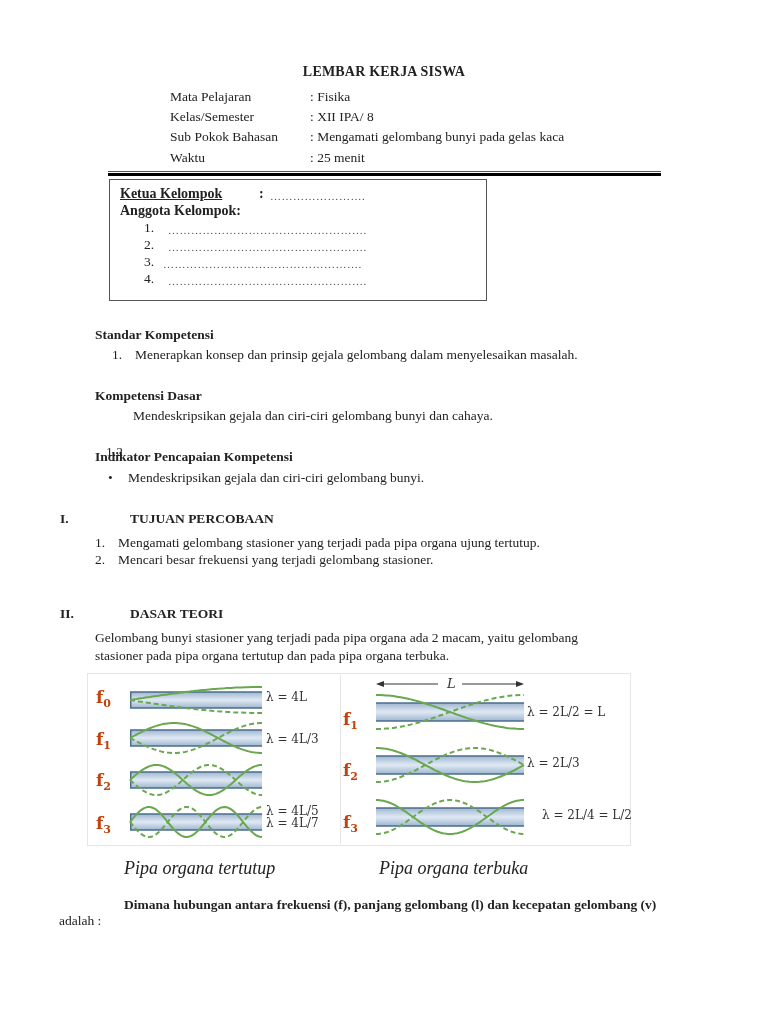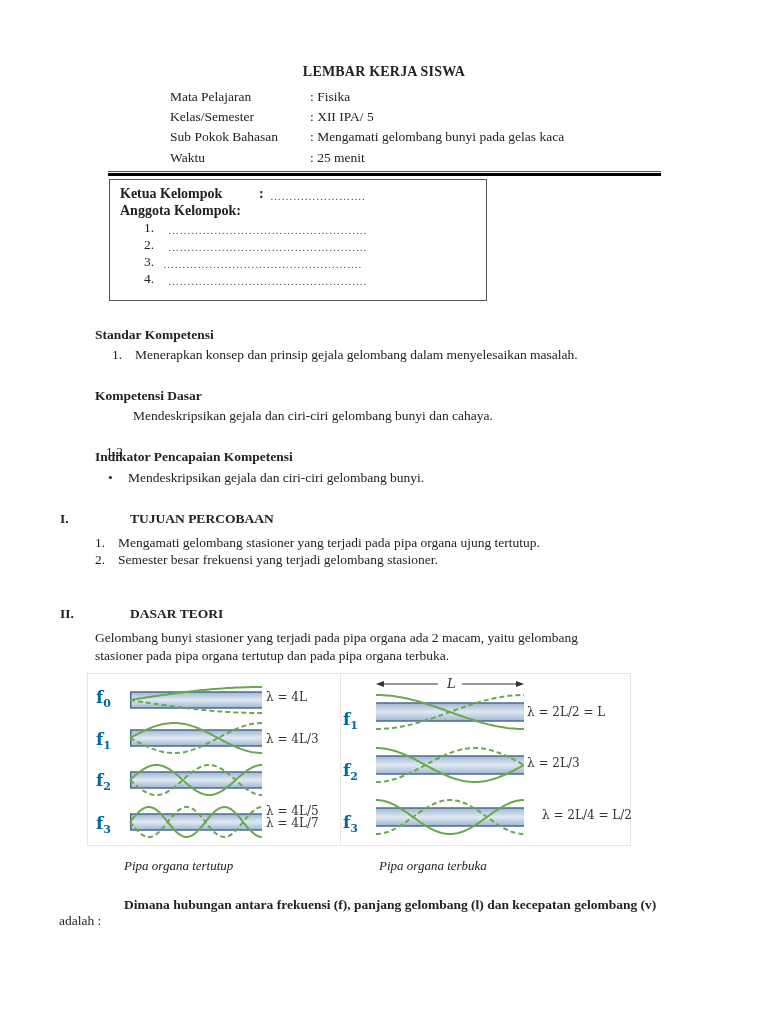--- a/index.html
+++ b/index.html
@@ -12,53 +12,53 @@
   .meta-row .v { position:absolute; left:140px; }
   .rule1 { left:108px; top:171px; width:553px; height:1px; background:#555; }
   .rule2 { left:108px; top:173px; width:553px; height:3px; background:#000; }
   .groupbox { left:109px; top:179px; width:378px; height:122px; border:1px solid #555; box-sizing:border-box; }
   .gb { font-weight:bold; font-size:14px; }
   .dots { color:#444; letter-spacing:0.5px; font-size:11px; }
   .h-sec { font-weight:bold; font-size:13.5px; }
   .roman { font-weight:bold; }
   .fig { left:87px; top:673px; width:542px; height:171px; border:1px solid #e6e6e6; background:#fff; }
   .fig-divider { left:340px; top:673px; width:1px; height:171px; background:#e6e6e6; }
-  .flabel { font-family:"DejaVu Serif", serif; font-weight:bold; font-size:17px; color:#0369a1; }
+  .flabel { font-family:"DejaVu Serif", serif; font-weight:bold; font-size:17px; color:#c2410c; }
   .flabel sub { font-size:11px; }
   .lam { font-family:"DejaVu Serif", serif; font-size:12px; color:#333; }
-  .caption { font-style:italic; font-size:13px; }
+  .caption { font-style:italic; font-size:18px; }
   svg.tube { position:absolute; overflow:visible; }
 </style>
 </head>
 <body>
 
 <div class="abs title">LEMBAR KERJA SISWA</div>
 
 <div class="abs meta-row" style="top:89px;">
   <span class="k">Mata Pelajaran</span>
   <span class="v">: Fisika</span>
 </div>
 <div class="abs meta-row" style="top:109px;">
   <span class="k">Kelas/Semester</span>
-  <span class="v">: XII IPA/ 5</span>
+  <span class="v">: XII IPA/ 8</span>
 </div>
 <div class="abs meta-row" style="top:129px;">
   <span class="k">Sub Pokok Bahasan</span>
   <span class="v">: Mengamati gelombang bunyi pada gelas kaca</span>
 </div>
 <div class="abs meta-row" style="top:150px;">
   <span class="k">Waktu</span>
   <span class="v">: 25 menit</span>
 </div>
 
 <div class="abs rule1"></div>
 <div class="abs rule2"></div>
 
 <div class="abs groupbox"></div>
-<div class="abs gb" style="left:120px; top:186px;">Ketua Kelompok</div>
+<div class="abs gb" style="left:120px; top:186px;text-decoration:underline;">Ketua Kelompok</div>
 <div class="abs gb" style="left:259px; top:186px;">:</div>
 <div class="abs dots" style="left:270px; top:190px;">…………………….</div>
 <div class="abs gb" style="left:120px; top:203px;">Anggota Kelompok:</div>
 
 <div class="abs" style="left:144px; top:220px;">1.</div>
 <div class="abs dots" style="left:168px; top:224px;">…………………………………………….</div>
 <div class="abs" style="left:144px; top:237px;">2.</div>
 <div class="abs dots" style="left:168px; top:241px;">…………………………………………….</div>
 <div class="abs" style="left:144px; top:254px;">3.</div>
 <div class="abs dots" style="left:163px; top:258px;">…………………………………………….</div>
@@ -75,21 +75,21 @@
 
 <div class="abs h-sec" style="left:95px; top:449px;">Indikator Pencapaian Kompetensi</div>
 <div class="abs" style="left:108px; top:470px;">•</div>
 <div class="abs" style="left:128px; top:470px;">Mendeskripsikan gejala dan ciri-ciri gelombang bunyi.</div>
 
 <div class="abs roman" style="left:60px; top:511px;">I.</div>
 <div class="abs h-sec" style="left:130px; top:511px;">TUJUAN PERCOBAAN</div>
 <div class="abs" style="left:95px; top:535px;">1.</div>
 <div class="abs" style="left:118px; top:535px;">Mengamati gelombang stasioner yang terjadi pada pipa organa ujung tertutup.</div>
 <div class="abs" style="left:95px; top:552px;">2.</div>
-<div class="abs" style="left:118px; top:552px;">Semester besar frekuensi yang terjadi gelombang stasioner.</div>
+<div class="abs" style="left:118px; top:552px;">Mencari besar frekuensi yang terjadi gelombang stasioner.</div>
 
 <div class="abs roman" style="left:60px; top:606px;">II.</div>
 <div class="abs h-sec" style="left:130px; top:606px;">DASAR TEORI</div>
 <div class="abs" style="left:95px; top:630px;">Gelombang bunyi stasioner yang terjadi pada pipa organa ada 2 macam, yaitu gelombang</div>
 <div class="abs" style="left:95px; top:648px;">stasioner pada pipa organa tertutup dan pada pipa organa terbuka.</div>
 
 <div class="abs fig"></div>
 <div class="abs fig-divider"></div>
 
 <div class="abs flabel" style="left:96px; top:687px;"><span>f</span><sub>0</sub></div>

